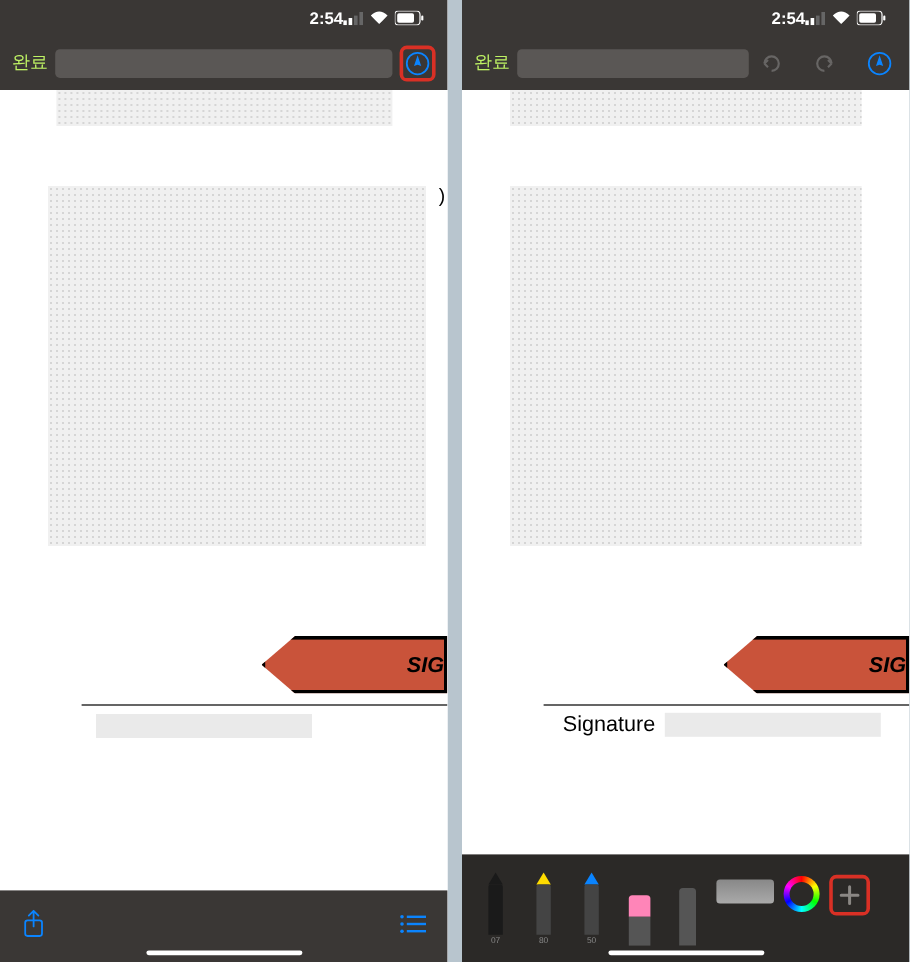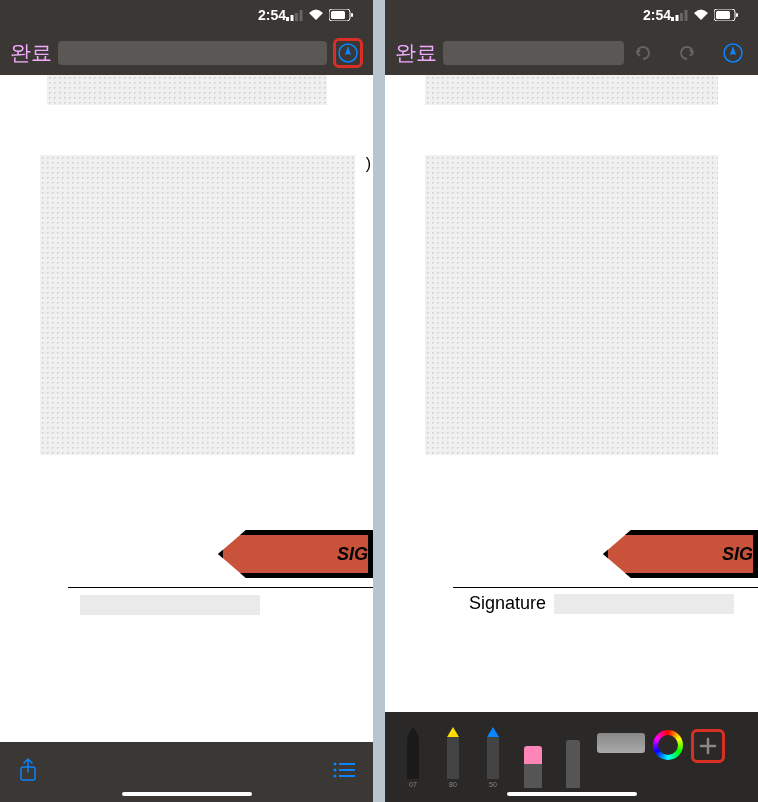--- a/index.html
+++ b/index.html
@@ -39,22 +39,22 @@
   }
   .toolbar {
     height: 45px;
     background: #3a3735;
     display: flex;
     align-items: center;
     padding: 0 10px;
     gap: 6px;
   }
   .done-btn {
-    color: #f0abfc;
-    font-size: 21px;
+    color: #bef264;
+    font-size: 15px;
     font-weight: 500;
     cursor: pointer;
   }
   .title-bar {
     flex: 1;
     height: 24px;
     background: #5a5755;
     border-radius: 4px;
   }
   .markup-btn {
@@ -103,21 +103,21 @@
     background: #c9533a;
     display: flex;
     align-items: center;
     justify-content: flex-end;
     padding-right: 0px;
     color: #000;
     font-weight: 700;
     font-style: italic;
     font-size: 18px;
     clip-path: polygon(0 50%, 18% 0, 100% 0, 100% 100%, 18% 100%);
-    border: 5px solid #000000;
+    border: 3px solid #000000;
   }
   .sig-line {
     position: absolute;
     top: 512px;
     left: 68px;
     right: 0;
     border-top: 1.5px solid #000;
   }
   .sig-row {
     position: absolute;

